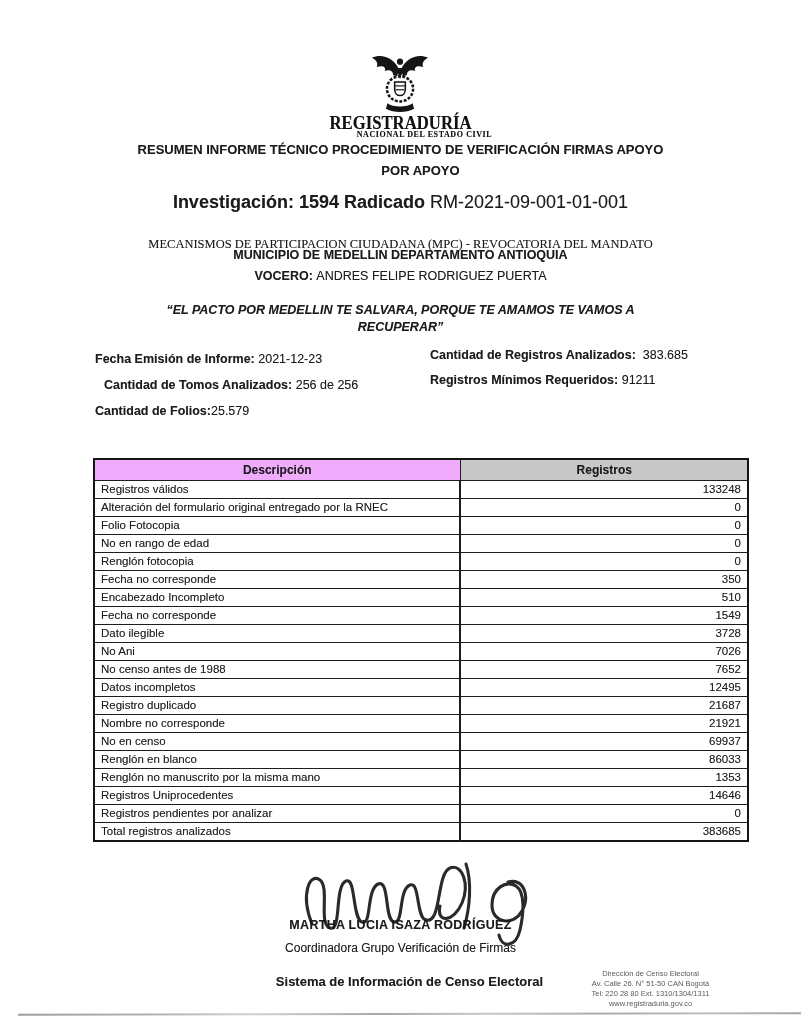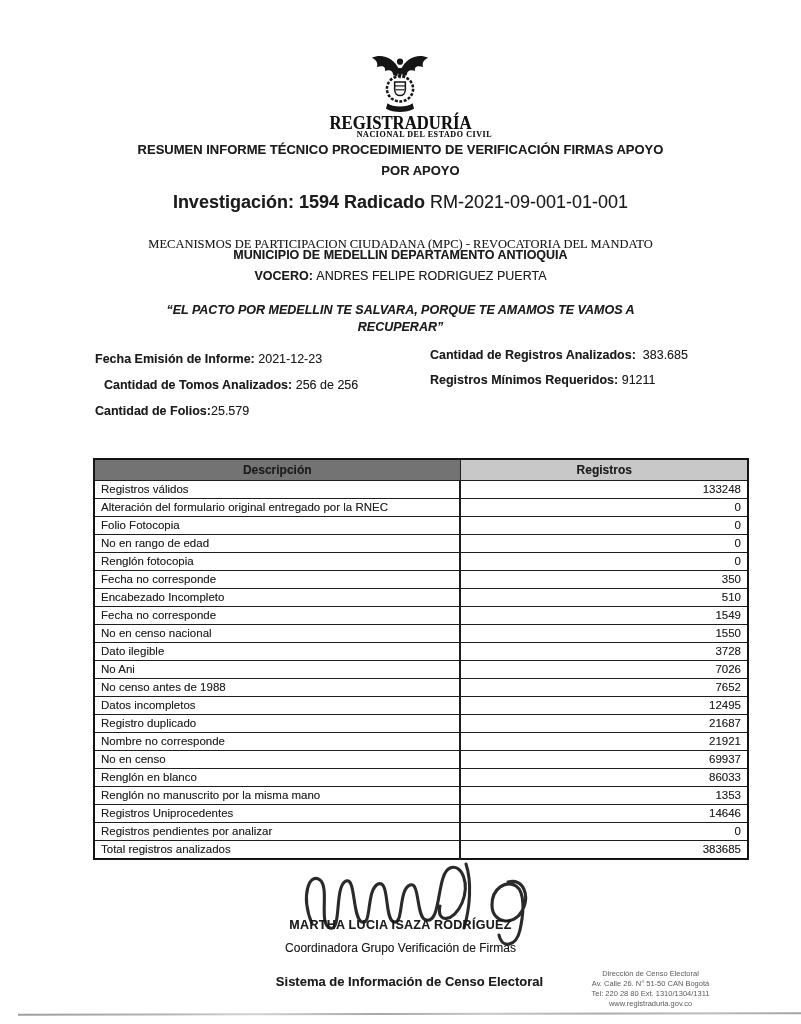--- a/index.html
+++ b/index.html
@@ -94,21 +94,21 @@
   <div class="abs field f-r1"><b>Registros Mínimos Requeridos:</b> <span>91211</span></div>
 
   <div class="abs tblwrap">
     <table>
       <colgroup>
           <col class="c1">
           <col class="c2">
         </colgroup>
       <thead>
         <tr>
-          <th style="background:#737373;">Descripción</th>
+          <th style="background:#f0abfc;">Descripción</th>
           <th style="background:#c8c8c8;padding-left:7px;">Registros</th>
         </tr>
       </thead>
       <tbody id="table-body">
           <tr>
             <td class="desc">Registros válidos</td>
             <td class="val">133248</td>
           </tr>
           <tr>
             <td class="desc">Alteración del formulario original entregado por la RNEC</td>
@@ -130,24 +130,20 @@
             <td class="desc">Fecha no corresponde</td>
             <td class="val">350</td>
           </tr>
           <tr>
             <td class="desc">Encabezado Incompleto</td>
             <td class="val">510</td>
           </tr>
           <tr>
             <td class="desc">Fecha no corresponde</td>
             <td class="val">1549</td>
-          </tr>
-          <tr>
-            <td class="desc">No en censo nacional</td>
-            <td class="val">1550</td>
           </tr>
           <tr>
             <td class="desc">Dato ilegible</td>
             <td class="val">3728</td>
           </tr>
           <tr>
             <td class="desc">No Ani</td>
             <td class="val">7026</td>
           </tr>
           <tr>

